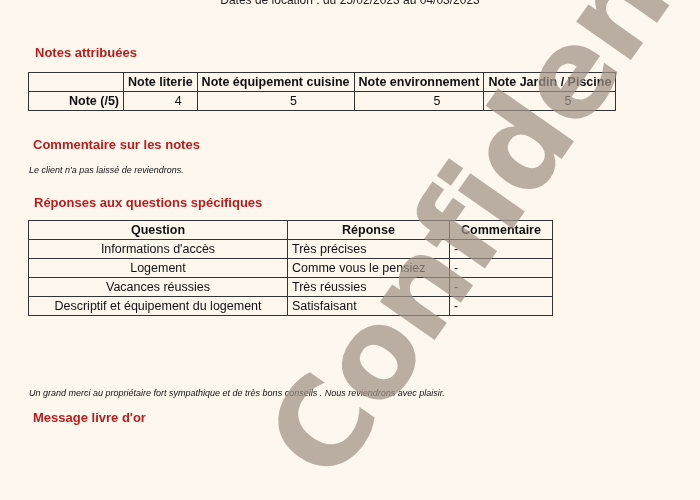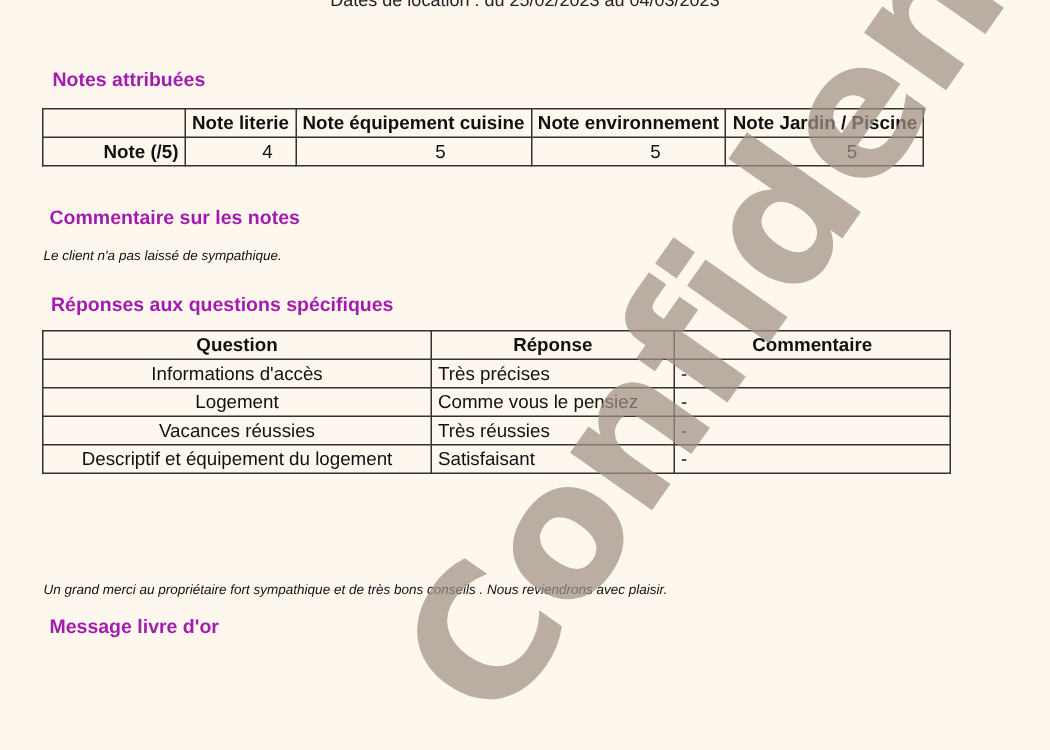--- a/index.html
+++ b/index.html
@@ -3,36 +3,36 @@
 <meta charset="utf-8">
 <style>
   html, body { margin:0; padding:0; }
   body {
     width:700px; height:500px; overflow:hidden; position:relative;
     background:#fdf7ee; color:#111;
     font-family:"Liberation Sans", sans-serif;
   }
   .abs { position:absolute; }
   .dates { left:0; width:700px; top:-7px; text-align:center; font-size:12px; color:#222; }
-  .h { font-weight:bold; font-size:13px; color:#a21caf; }
+  .h { font-weight:bold; font-size:13px; color:#b91c1c; }
   .h1 { left:35px; top:45px; }
   .h2 { left:33px; top:137px; }
   .h3 { left:34px; top:195px; }
   .h4 { left:33px; top:362px;margin-top:48px; }
   .italic { font-style:italic; font-size:9px; color:#111; }
   .c1 { left:29px; top:165px; }
   .c2 { left:29px; top:388px; }
 
   table { border-collapse:collapse; position:absolute; font-size:12.5px; }
   td, th { border:1px solid #333; padding:0 4px; height:18px; line-height:18px; white-space:nowrap; }
   th { font-weight:bold; }
   .t1 { left:28px; top:72px; width:576px; }
   .t1 td { text-align:center;padding-left:40px; }
   .t1 .rowhead { font-weight:bold; text-align:left; }
-  .t2 { left:28px; top:220px; width:606px; }
+  .t2 { left:28px; top:220px; width:525px; }
   .t2 td.q { font-weight:normal; text-align:center; }
   .t2 td { text-align:left; }
 
   .watermark {
     position:absolute; left:95px; top:175px;
     font-family:"DejaVu Sans", sans-serif; font-weight:bold;
     font-size:122px; color:rgba(160,145,135,0.72);
     transform-origin:0 0; transform:rotate(-55deg) translate(-120px, 260px);
     white-space:nowrap; pointer-events:none; letter-spacing:-2px;
   }
@@ -57,21 +57,21 @@
     <td class="rowhead">Note (/5)</td>
     <td>4</td>
     <td>5</td>
     <td>5</td>
     <td>5</td>
   </tr>
 </tbody>
   </table>
 
 <div class="abs h h2">Commentaire sur les notes</div>
-<div class="abs italic c1">Le client n'a pas laissé de sympathique.</div>
+<div class="abs italic c1">Le client n'a pas laissé de reviendrons.</div>
 
 <div class="abs h h3">Réponses aux questions spécifiques</div>
 
 <table class="t2">
   <tbody>
       <tr>
     <th style="width:250px">Question</th>
     <th style="width:153px">Réponse</th>
     <th>Commentaire</th>
   </tr>

